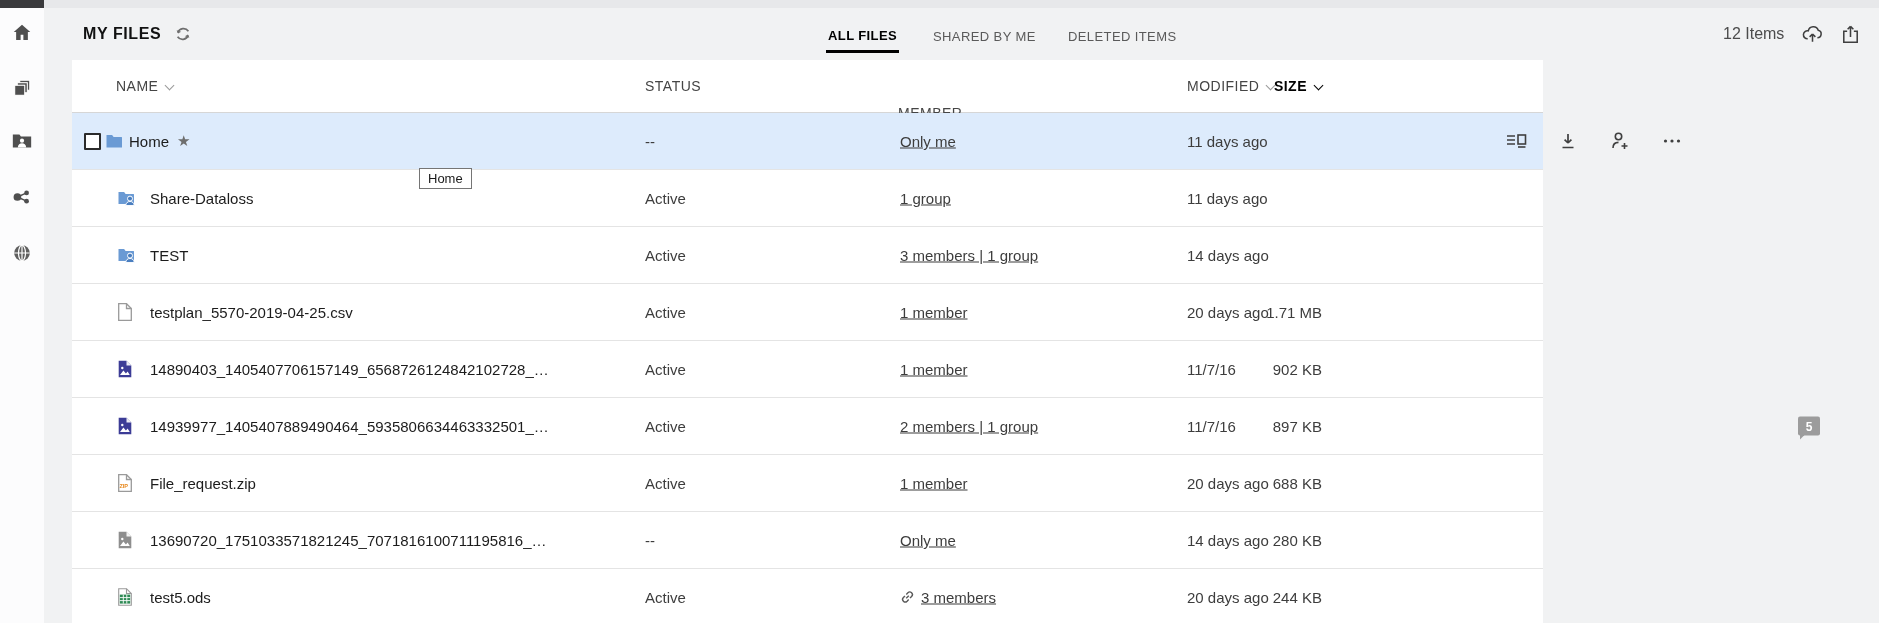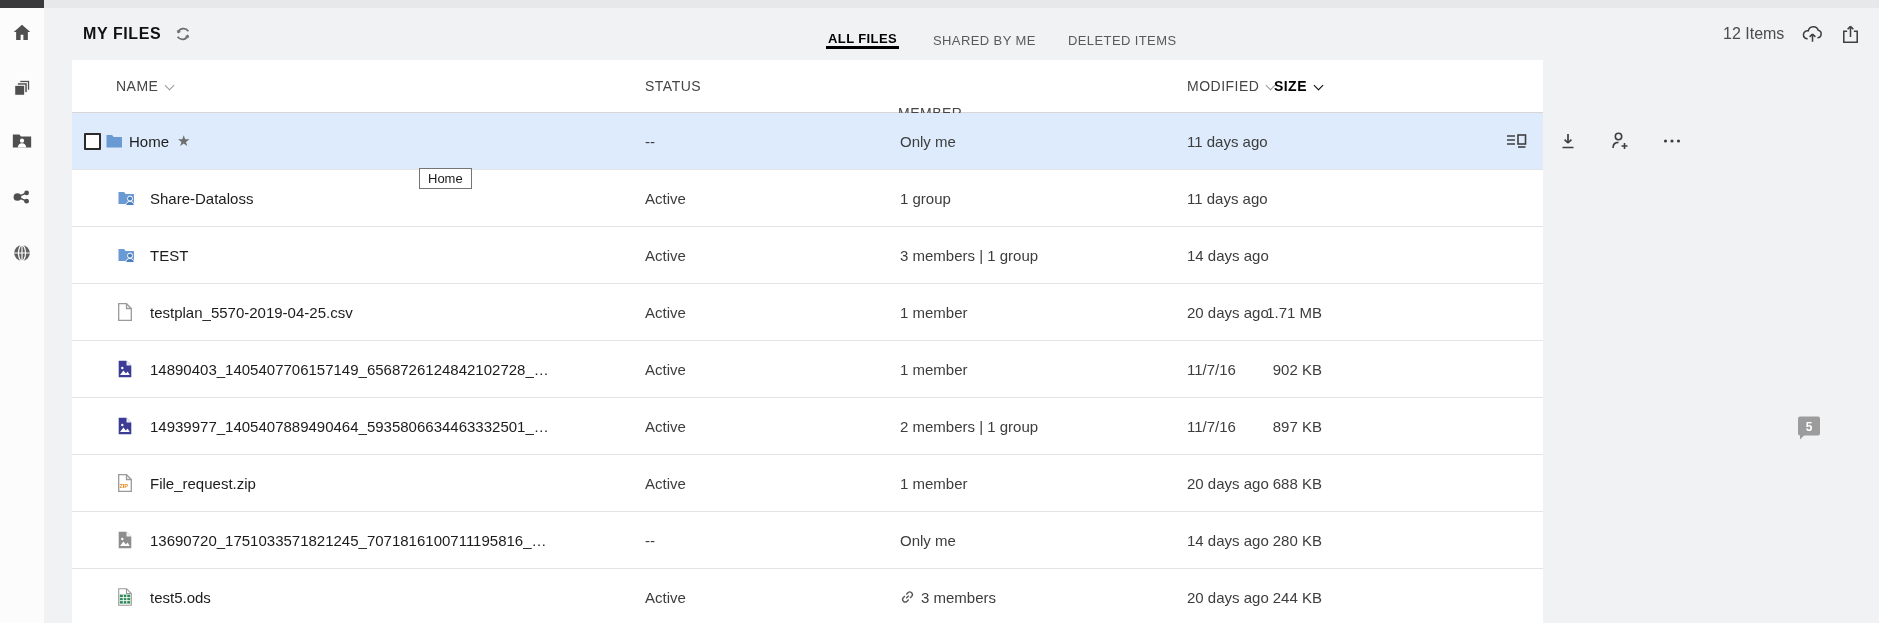--- a/index.html
+++ b/index.html
@@ -14,21 +14,21 @@
   
   .sidebar{position:absolute;left:0;top:8px;width:44px;bottom:0;background:#fcfcfd;}
   .side-item{position:absolute;left:11px;width:22px;height:22px;cursor:pointer;}
   .side-item svg{width:22px;height:22px;display:block;}
 
   
   .hdr-title{position:absolute;left:83px;top:8px;height:52px;display:flex;align-items:center;gap:14px;}
   .hdr-title .t{font-size:16px;font-weight:bold;color:#111;letter-spacing:.6px;}
   .refresh{width:16px;height:16px;}
   .tab{position:absolute;top:8px;height:52px;display:flex;align-items:center;cursor:pointer;}
-  .tab .tab-label{font-size:13px;letter-spacing:.4px;color:#5a5a5a;padding:12px 2px 0;}
+  .tab .tab-label{font-size:13px;letter-spacing:.4px;color:#5a5a5a;padding:12px 2px 7px;}
   .tab.active .tab-label{color:#000;font-weight:bold;border-bottom:3px solid #000;}
   .tab-allfiles{left:826px;} .tab-shared{left:931px;justify-content:flex-end;} .tab-deleted{left:1066px;}
   .hdr-right{position:absolute;left:1723px;top:8px;height:52px;display:flex;align-items:center;gap:15px;}
   .hdr-right .count{font-size:16px;color:#4c4c4c;white-space:nowrap;margin-right:2px;}
   .hicon{width:23px;height:23px;cursor:pointer;} .hicon svg{width:23px;height:23px;display:block;}
 
   
   .card{position:absolute;left:72px;top:60px;width:1471px;height:563px;background:#fff;}
   .thead{position:relative;height:52px;border-bottom:1px solid #d6d6d6;}
   .th{position:absolute;top:50%;transform:translateY(-50%);font-size:14px;color:#454545;
@@ -44,21 +44,21 @@
   .cell{position:absolute;top:50%;transform:translateY(-50%);font-size:15px;color:#3d3d3d;white-space:nowrap;}
   .name-cell{left:46px;display:flex;align-items:center;}
   .row.hovered .name-cell{left:12px;}
   .fname{color:#1c1c1c;margin-left:15px;}
   .row.hovered .fname{margin-left:6px;}
   .ficon{width:17px;height:18px;display:inline-flex;align-items:center;}
   .ficon svg{display:block;}
   .checkbox{width:13px;height:13px;border:2px solid #2b2b2b;border-radius:1px;background:#fff;
             margin-right:5px;cursor:pointer;flex:0 0 auto;}
   .star{font-size:15px;color:#6e6e6e;margin-left:8px;cursor:pointer;}
-  .c-status{left:573px;} .c-member{left:828px;display:flex;align-items:center;gap:6px;}
+  .c-status{left:573px;} .c-member{left:828px;display:flex;align-items:center;gap:6px;text-decoration:underline;}
   .c-modified{left:1115px;} .c-size{right:221px;text-align:right;}
   .link-ic{width:15px;height:15px;} .link-ic svg{width:15px;height:15px;display:block;}
 
   .actions{position:absolute;left:1433px;top:0;height:100%;display:flex;align-items:center;gap:30px;}
   .aicon{width:22px;height:22px;cursor:pointer;} .aicon svg{width:22px;height:22px;display:block;}
 
   .badge{position:absolute;left:1726px;top:50%;transform:translateY(-50%);width:22px;height:19px;
          background:#9c9c9c;border-radius:2px;color:#fff;font-size:12px;font-weight:bold;
          display:flex;align-items:center;justify-content:center;cursor:pointer;}
   .badge:after{content:"";position:absolute;left:2px;bottom:-4px;border:4px solid transparent;

